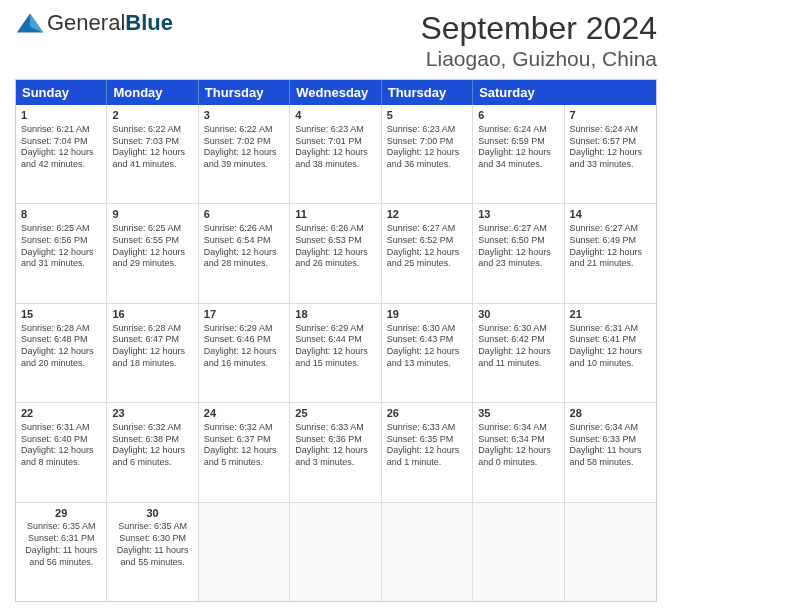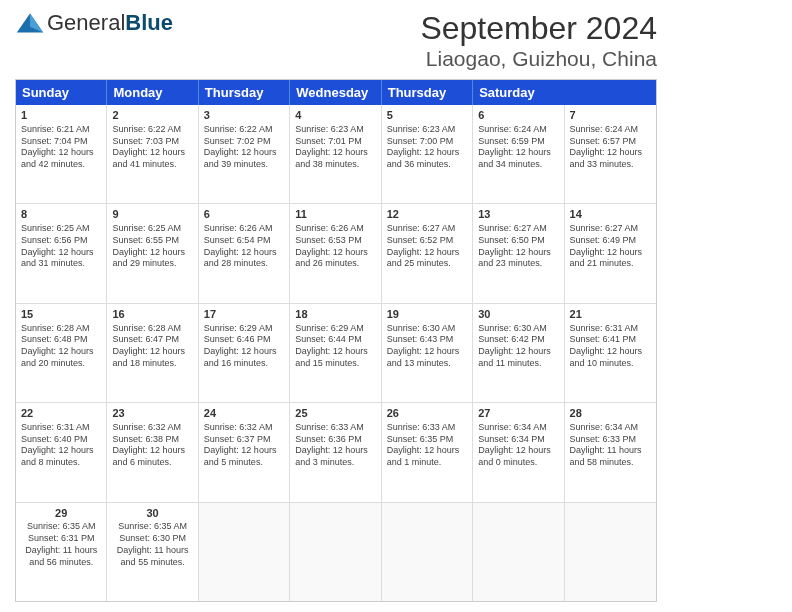--- a/index.html
+++ b/index.html
@@ -321,21 +321,21 @@
 and 3 minutes.</div>
           </div>
           <div class="cal-cell">
             <span class="day-num">26</span>
             <div class="info" style="white-space: pre-line;">Sunrise: 6:33 AM
 Sunset: 6:35 PM
 Daylight: 12 hours
 and 1 minute.</div>
           </div>
           <div class="cal-cell">
-            <span class="day-num">27</span>
+            <span class="day-num">35</span>
             <div class="info" style="white-space: pre-line;">Sunrise: 6:34 AM
 Sunset: 6:34 PM
 Daylight: 12 hours
 and 0 minutes.</div>
           </div>
           <div class="cal-cell">
             <span class="day-num">28</span>
             <div class="info" style="white-space: pre-line;">Sunrise: 6:34 AM
 Sunset: 6:33 PM
 Daylight: 11 hours

